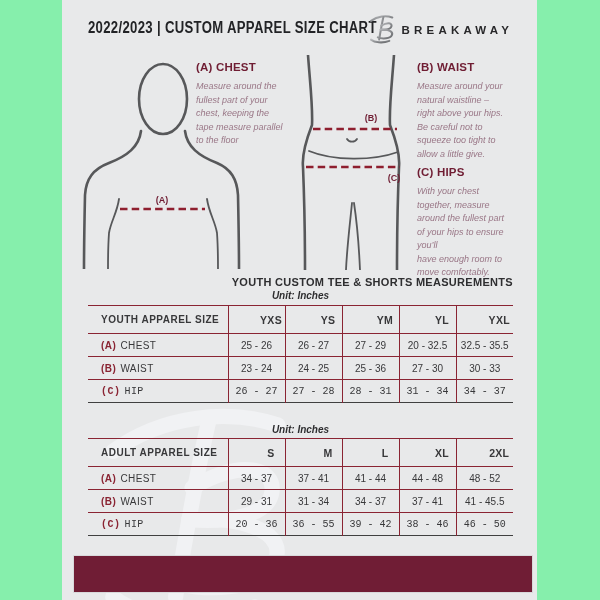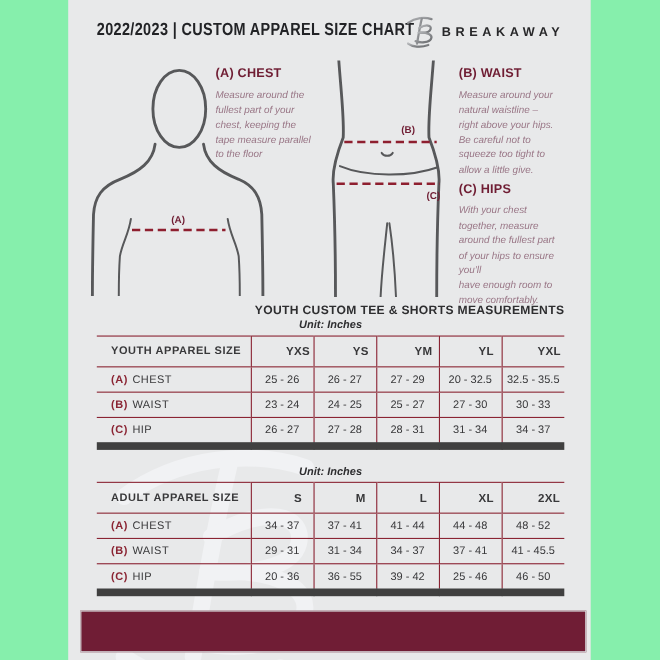--- a/index.html
+++ b/index.html
@@ -49,21 +49,21 @@
                font-size:10px; font-weight:700; font-style:italic; color:#2e2e30; }
   .youth-title { top:276px; } .youth-unit { top:290px; }
   .adult-title { top:410px; } .adult-unit { top:424px; }
 
   table.size-table { position:absolute; left:26px; width:425px; z-index:1;
                      border-collapse:collapse; table-layout:fixed; background:transparent; }
   .youth-table { top:305px; } .adult-table { top:438px; }
   .size-table td { border-left:1px solid #8a2433; padding:0; color:#38383a; vertical-align:middle; }
   .size-table td:first-child { border-left:none; }
   .size-table tr { border-top:1px solid #8a2433; }
-  .size-table tr:last-child { border-bottom:7px solid #404040; }
+  .size-table tr:last-child { border-bottom:1px solid #404040;font-family:Liberation Mono, monospace; }
   .size-table tr.head td { height:27px;font-weight:bold; }
   .size-table tr.row  td { height:22px; }
   td.lab { padding-left:13px; font-size:10px; letter-spacing:.5px; }
   td.sz  { text-align:center; font-size:10.5px; font-weight:700; letter-spacing:.3px;padding-left:29px; }
   td.val { text-align:center; font-size:10px; }
   .rk { color:#8a2433; font-weight:700; margin-right:4px; }
   .rl { color:#38383a; letter-spacing:.4px; }
 
   
   .footer-bar { position:absolute; left:11px; top:555px; width:458px; height:36px;
@@ -182,21 +182,21 @@
         <td class="val">25 - 26</td>
         <td class="val">26 - 27</td>
         <td class="val">27 - 29</td>
         <td class="val">20 - 32.5</td>
         <td class="val">32.5 - 35.5</td>
       </tr>
       <tr class="row">
         <td class="lab"><span class="rk">(B)</span><span class="rl">WAIST</span></td>
         <td class="val">23 - 24</td>
         <td class="val">24 - 25</td>
-        <td class="val">25 - 27</td>
+        <td class="val">25 - 36</td>
         <td class="val">27 - 30</td>
         <td class="val">30 - 33</td>
       </tr>
       <tr class="row">
         <td class="lab"><span class="rk">(C)</span><span class="rl">HIP</span></td>
         <td class="val">26 - 27</td>
         <td class="val">27 - 28</td>
         <td class="val">28 - 31</td>
         <td class="val">31 - 34</td>
         <td class="val">34 - 37</td>
@@ -237,21 +237,21 @@
         <td class="val">31 - 34</td>
         <td class="val">34 - 37</td>
         <td class="val">37 - 41</td>
         <td class="val">41 - 45.5</td>
       </tr>
       <tr class="row">
         <td class="lab"><span class="rk">(C)</span><span class="rl">HIP</span></td>
         <td class="val">20 - 36</td>
         <td class="val">36 - 55</td>
         <td class="val">39 - 42</td>
-        <td class="val">25 - 46</td>
+        <td class="val">38 - 46</td>
         <td class="val">46 - 50</td>
       </tr>
     </tbody>
       </table>
 
     <div class="footer-bar"></div>
   </div>
 </div>
 
 </body></html>

